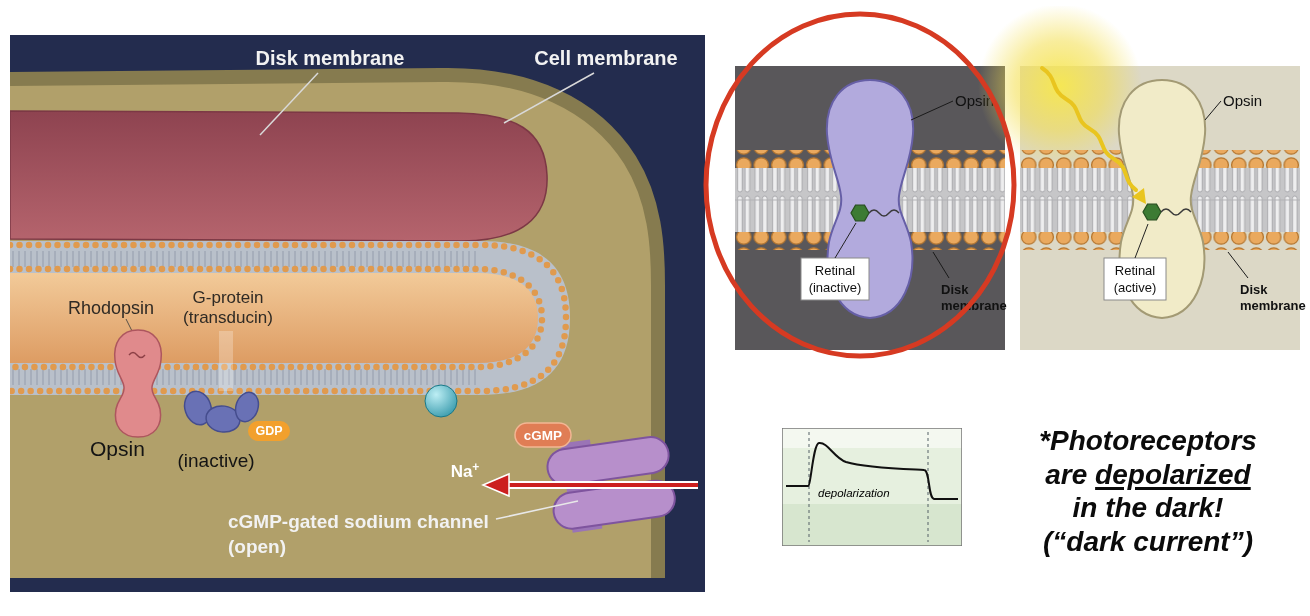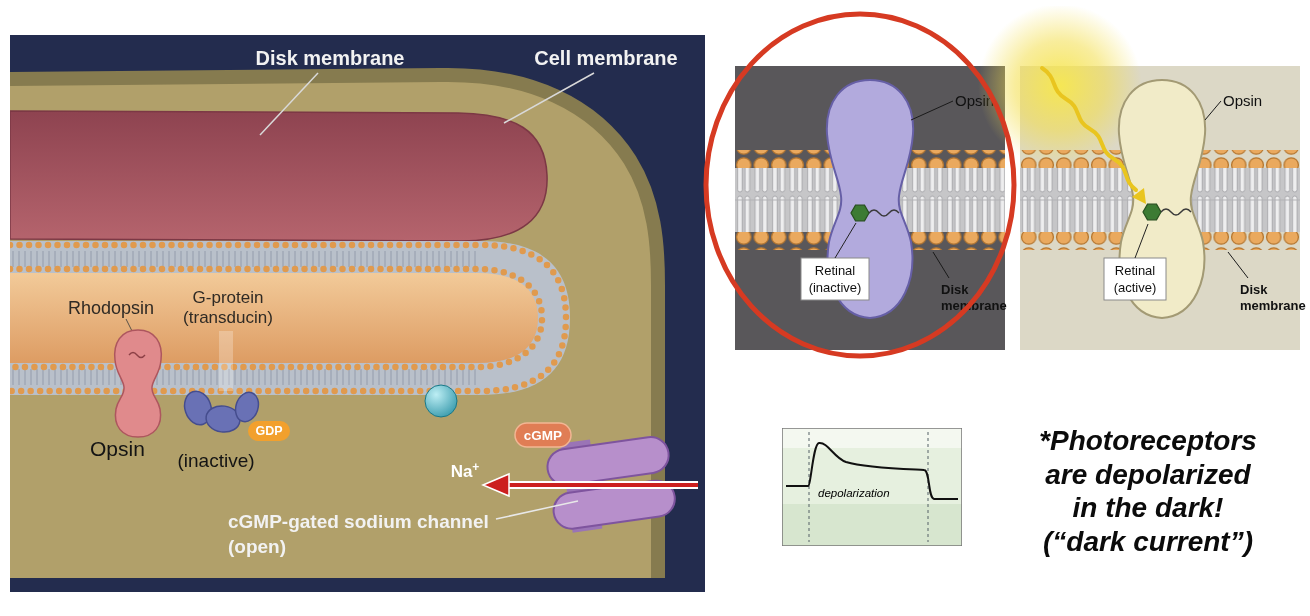--- a/index.html
+++ b/index.html
@@ -13,20 +13,21 @@
   svg text { font-family:"Liberation Sans", sans-serif; }
   .main-panel { left:10px; top:35px; }
   .panels     { left:700px; top:6px; }
   .graph      { left:782px; top:428px; }
   .note {
     position:absolute; left:984px; top:424px; width:328px;
     text-align:center; font-weight:700; font-style:italic;
     font-size:28px; line-height:1.2; color:#0b0b0b;
   }
   .note .underline {
+    text-decoration:underline;
     text-decoration-thickness:2.5px;
     text-underline-offset:3px;
   }
 </style>
 </head>
 <body>
 
 <svg class="main-panel" width="695" height="557" viewBox="0 0 695 557">
   <defs>
     <linearGradient id="maroonGrad" x1="0" y1="0" x2="0" y2="1">

